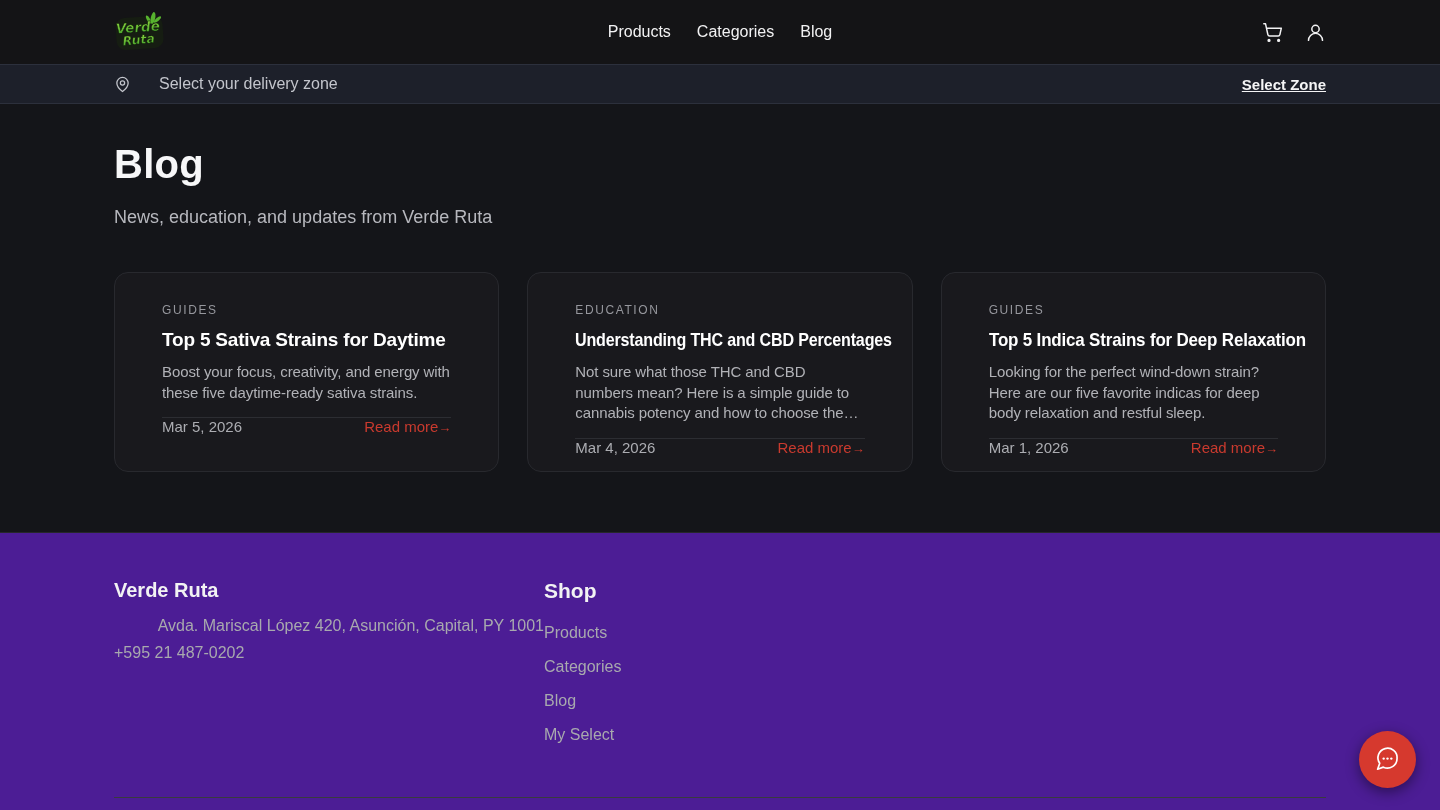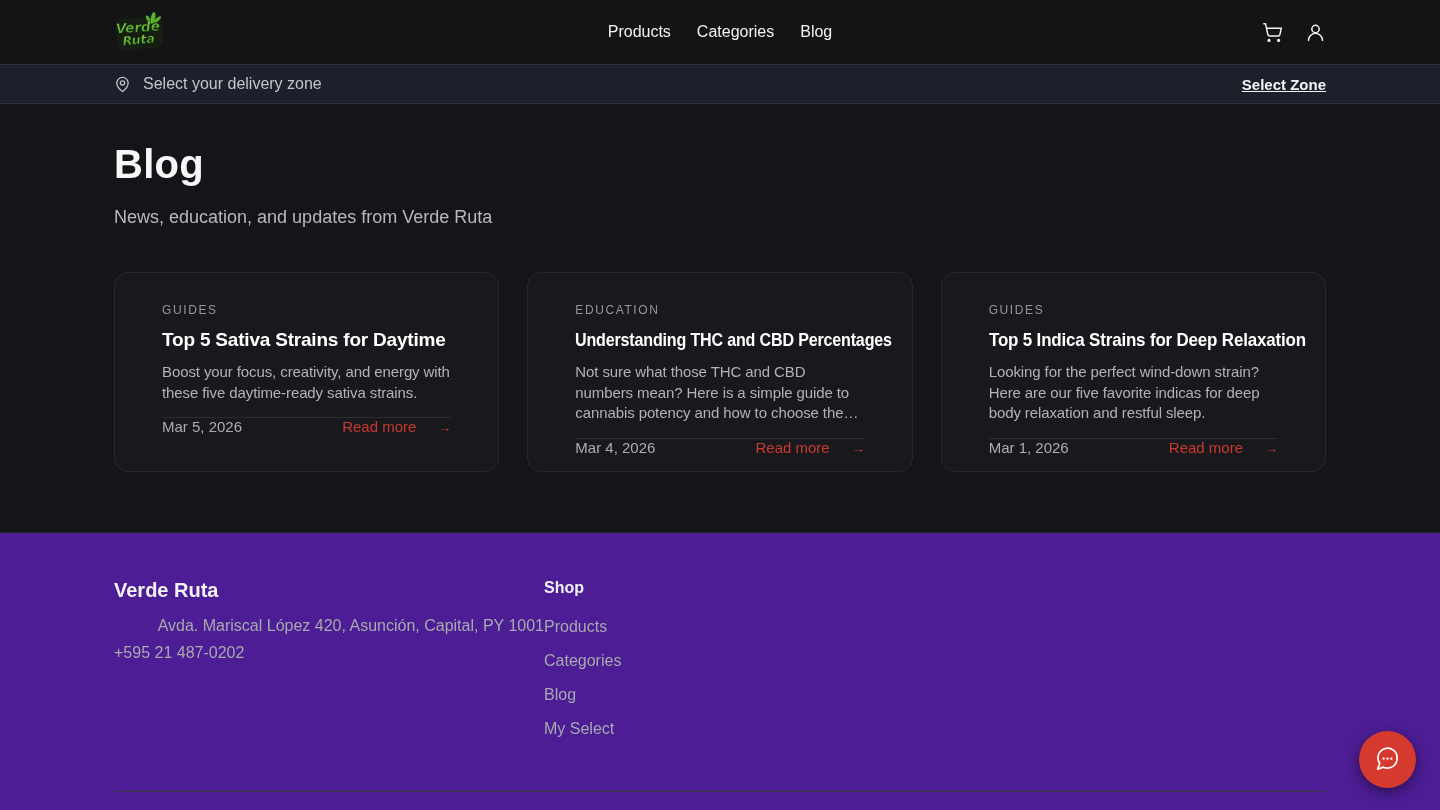--- a/index.html
+++ b/index.html
@@ -26,21 +26,21 @@
   .main-nav a {
     color:#f2f2f3; text-decoration:none; font-size:16px; cursor:pointer;
   }
   .header-actions { margin-left:auto; display:flex; gap:22px; align-items:center; }
   .icon-btn { background:none; border:none; cursor:pointer; display:flex; align-items:center; }
   
   .zone-bar {
     flex:0 0 40px; height:40px;
     background:#1d202a;
     border-top:1px solid #2c303c; border-bottom:1px solid #2c303c;
-    display:flex; align-items:center; gap:12px;
+    display:flex; align-items:center; gap:28px;
     padding:0 114px;
   }
   .zone-bar .zone-msg { color:#c3c5cc; font-size:16px; }
   .zone-bar .zone-action {
     margin-left:auto; color:#f5f5f6; font-size:15px; font-weight:700;
     text-decoration:underline; cursor:pointer;
   }
   
   .page-main {
     height:428px; background:#141519;
@@ -66,34 +66,34 @@
     letter-spacing:-.1px;
     display:-webkit-box; -webkit-line-clamp:3; -webkit-box-orient:vertical; overflow:hidden;
   }
   .card-divider { border:none; border-top:1px solid #2c2d32; margin-top:14px; }
   .card-footer {
     display:flex; justify-content:space-between; align-items:center;
   }
   .card-date { font-size:15px; color:#acadb2; }
   .read-more {
     font-size:15px; color:#c93a2e; font-weight:500; text-decoration:none; cursor:pointer;
-    display:flex; align-items:baseline; gap:22px;
+    display:flex; align-items:baseline; gap:0;
   }
   .read-more .arrow { font-size:13px; color:#c93a2e; }
   
   .site-footer {
     flex:1; background:#4c1d95; border-top:1px solid #26272b;
     padding:46px 114px 0;
   }
   .footer-cols { display:flex; }
   .footer-brand-col { width:430px; }
   .footer-brand-title { font-size:20px; font-weight:700; color:#f2f2f3; }
   .footer-address { margin-top:12px; font-size:16px; color:#a8a9ae; line-height:1.5;text-align:right; }
   .footer-phone { margin-top:6px; font-size:16px; color:#a8a9ae; }
-  .footer-shop-title { font-size:16px; font-weight:700; color:#f2f2f3; }
+  .footer-shop-title { font-size:21px; font-weight:700; color:#f2f2f3; }
   .footer-links { list-style:none; margin-top:21px; }
   .footer-links li { margin-bottom:16px; }
   .footer-links a {
     font-size:16px; color:#a8a9ae; text-decoration:none; cursor:pointer; line-height:16px;
   }
   .footer-bottom-divider { border:none; border-top:1px solid #3a3b3e; margin-top:37px; }
   
   .chat-fab {
     position:fixed; right:24px; bottom:22px; width:57px; height:57px;
     border-radius:50%; background:#d6392e; border:none; cursor:pointer;

